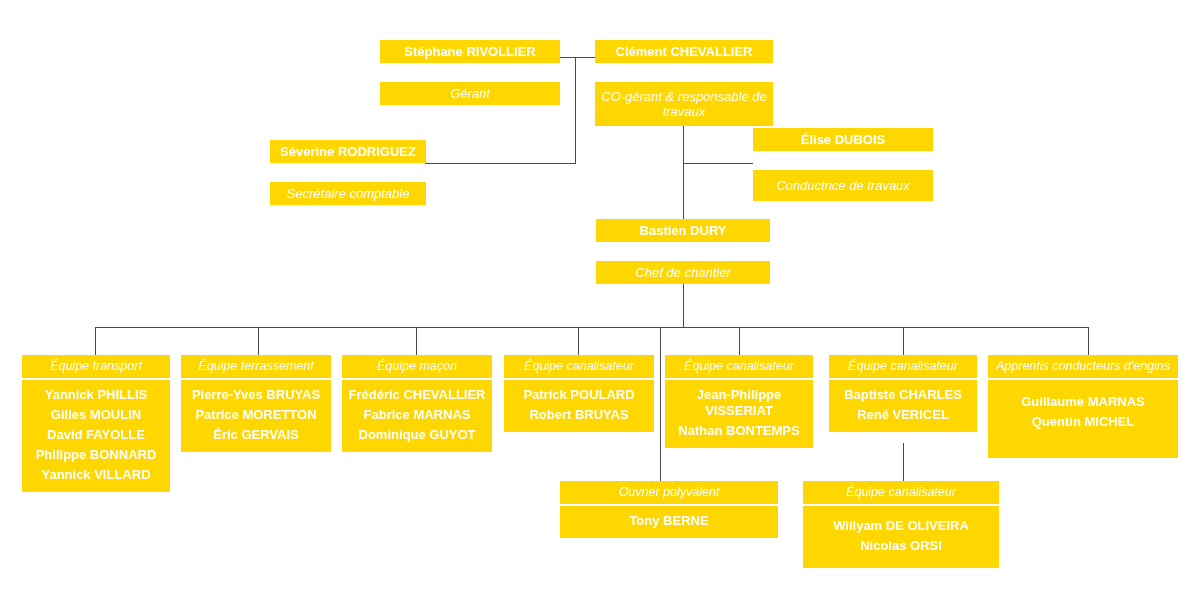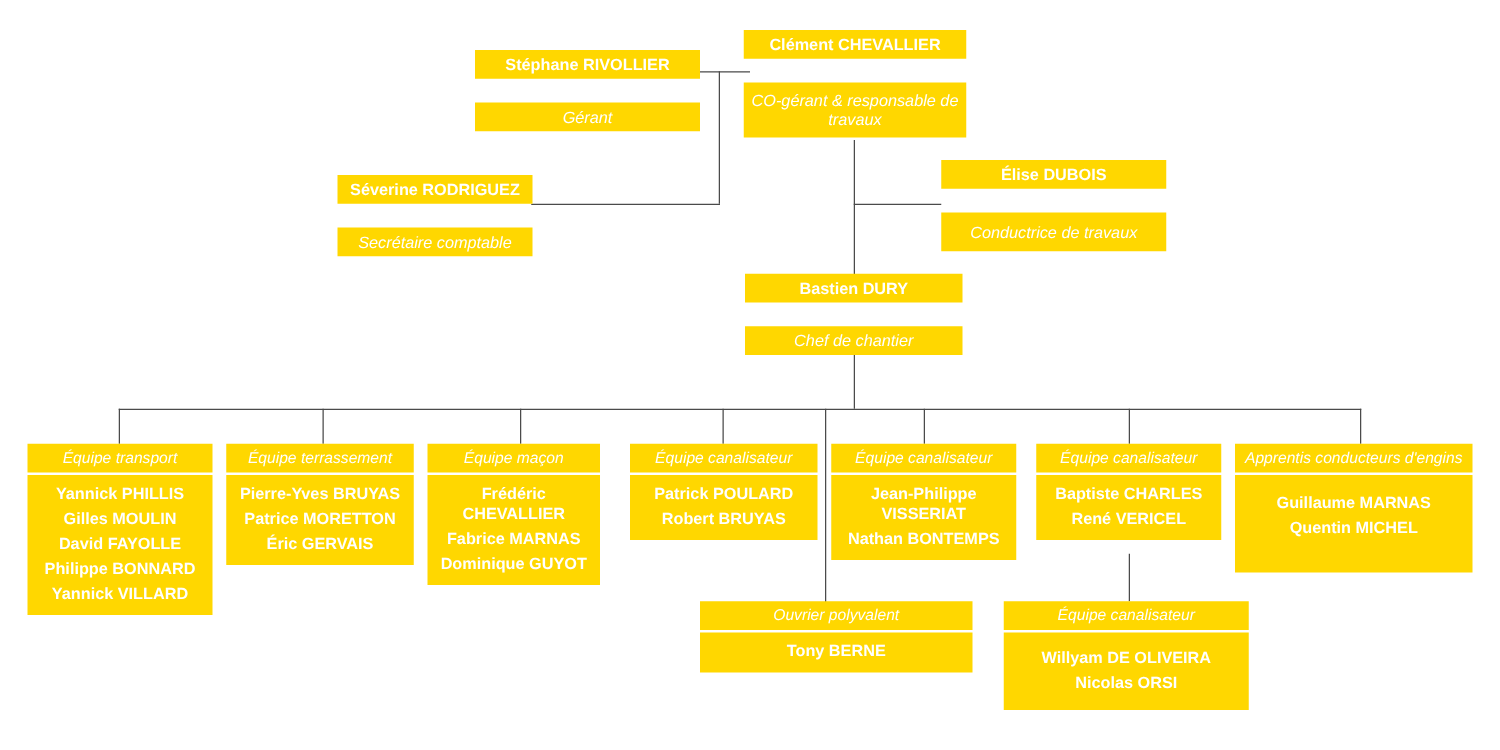--- a/index.html
+++ b/index.html
@@ -102,21 +102,21 @@
   <div class="line v" style="left:1088px; top:327px; height:28px;"></div>
 
   <div class="line v" style="left:660px; top:327px; height:155px;"></div>
   <div class="line v" style="left:903px; top:443px; height:38px;"></div>
 
   <div class="node" style="left:380px; top:40px; width:180px;border-radius:12px;">
     <div class="node-title">Stéphane RIVOLLIER</div>
     <div class="node-sub">Gérant</div>
   </div>
 
-  <div class="node" style="left:595px; top:24px; width:178px;">
+  <div class="node" style="left:595px; top:40px; width:178px;">
     <div class="node-title">Clément CHEVALLIER</div>
     <div class="node-sub" style="height:44px; display:flex; align-items:center; justify-content:center;">CO-gérant &amp; responsable de travaux</div>
   </div>
 
   <div class="node" style="left:246px; top:140px; width:180px;padding-left:24px;">
     <div class="node-title">Séverine RODRIGUEZ</div>
     <div class="node-sub">Secrétaire comptable</div>
   </div>
 
   <div class="node" style="left:753px; top:128px; width:180px;">
@@ -142,21 +142,21 @@
 
   <div class="node" style="left:181px; top:355px; width:150px;">
     <div class="team-head">Équipe terrassement</div>
     <div class="team-body">
       <div>Pierre-Yves BRUYAS</div>
       <div>Patrice MORETTON</div>
       <div>Éric GERVAIS</div>
     </div>
   </div>
 
-  <div class="node" style="left:342px; top:355px; width:138px;">
+  <div class="node" style="left:342px; top:355px; width:150px;">
     <div class="team-head">Équipe maçon</div>
     <div class="team-body">
       <div>Frédéric CHEVALLIER</div>
       <div>Fabrice MARNAS</div>
       <div>Dominique GUYOT</div>
     </div>
   </div>
 
   <div class="node" style="left:504px; top:355px; width:150px;">
     <div class="team-head">Équipe canalisateur</div>

